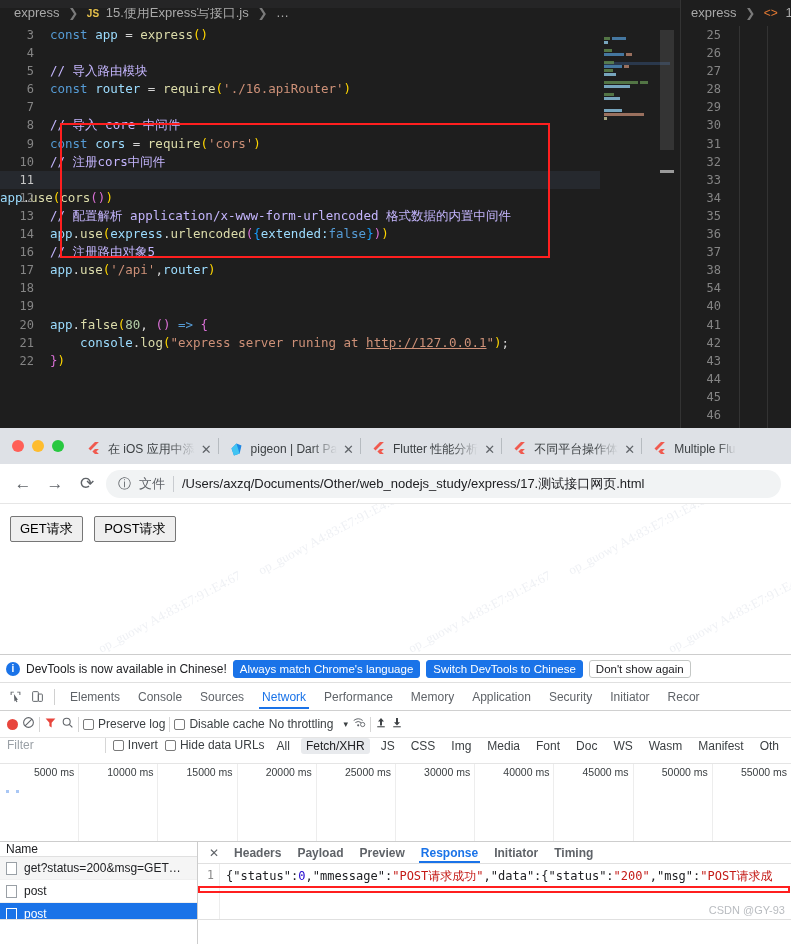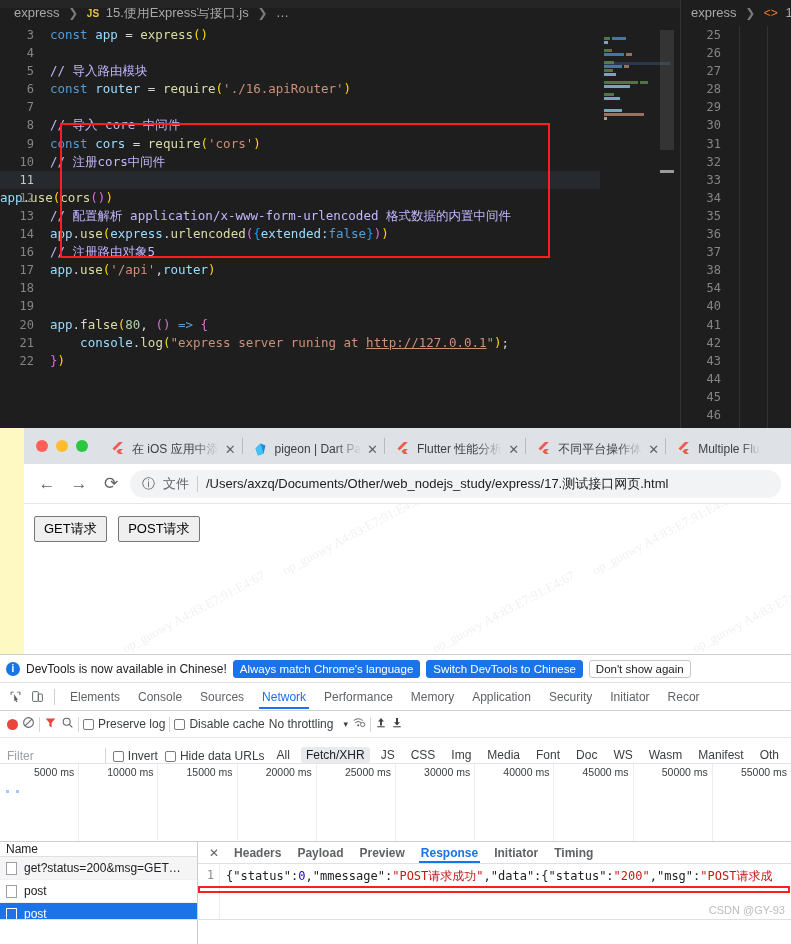--- a/index.html
+++ b/index.html
@@ -95,22 +95,21 @@
     font-family: "DejaVu Sans Mono", monospace; font-size: 12.5px;
   }
   .r-line { height: 18.1px; line-height: 18.1px; display: flex; }
   .r-ln { width: 46px; text-align: right; padding-right: 6px; color: #858585; font-size: 12px; }
   .r-guides { position: absolute; top: 26px; left: 58px; width: 1px; bottom: 0; background: #333; }
   .r-guides2 { position: absolute; top: 26px; left: 86px; width: 1px; bottom: 0; background: #333; }
 
   
   .chrome {
     position: absolute; top: 428px; left: 0; width: 791px; height: 516px;
-    background: #fef9c3;
-    padding-left: 24px;
+    background: #15803d;
   }
   .tabstrip {
     height: 36px; background: #dee1e6; display: flex; align-items: flex-end;
     padding-left: 6px; overflow: hidden; position: relative;
   }
   .traffic { display: flex; align-items: center; gap: 8px; height: 36px; padding: 0 12px 0 6px; }
   .dot { width: 12px; height: 12px; border-radius: 50%; }
   .dot.r { background: #ff5f57; }
   .dot.y { background: #febc2e; }
   .dot.g { background: #28c840; }
@@ -199,21 +198,21 @@
   .dt-ctl {
     height: 27px; display: flex; align-items: center; gap: 4px;
     padding: 0 7px; border-bottom: 1px solid #e5e5e5;
     font-size: 12px; color: #3c4043; white-space: nowrap;
   }
   .recdot { width: 11px; height: 11px; border-radius: 50%; background: #e8453c; }
   .cb { width: 11px; height: 11px; border: 1px solid #7a7a7a; border-radius: 2px; background:#fff; display:inline-block;}
   .chkwrap { display: flex; align-items: center; gap: 4px; }
 
   .dt-filter {
-    height: 26px; display: flex; align-items: flex-end; gap: 7px;
+    height: 26px; display: flex; align-items: flex-start; gap: 7px;
     padding: 0 7px; border-bottom: 1px solid #e5e5e5;
     font-size: 12px; color: #3c4043; white-space: nowrap; overflow: hidden;
   }
   .filterbox { width: 165px; color: #9aa0a6; font-size: 12px; }
   .fdiv { width:1px; height:15px; background:#d6d6d6; }
   .ftype { padding: 1px 5px; border-radius: 3px; }
   .ftype.sel { background: #e8eaed; color: #202124; }
 
   .overview {
     height: 78px; border-bottom: 1px solid #cdcdcd; position: relative;

